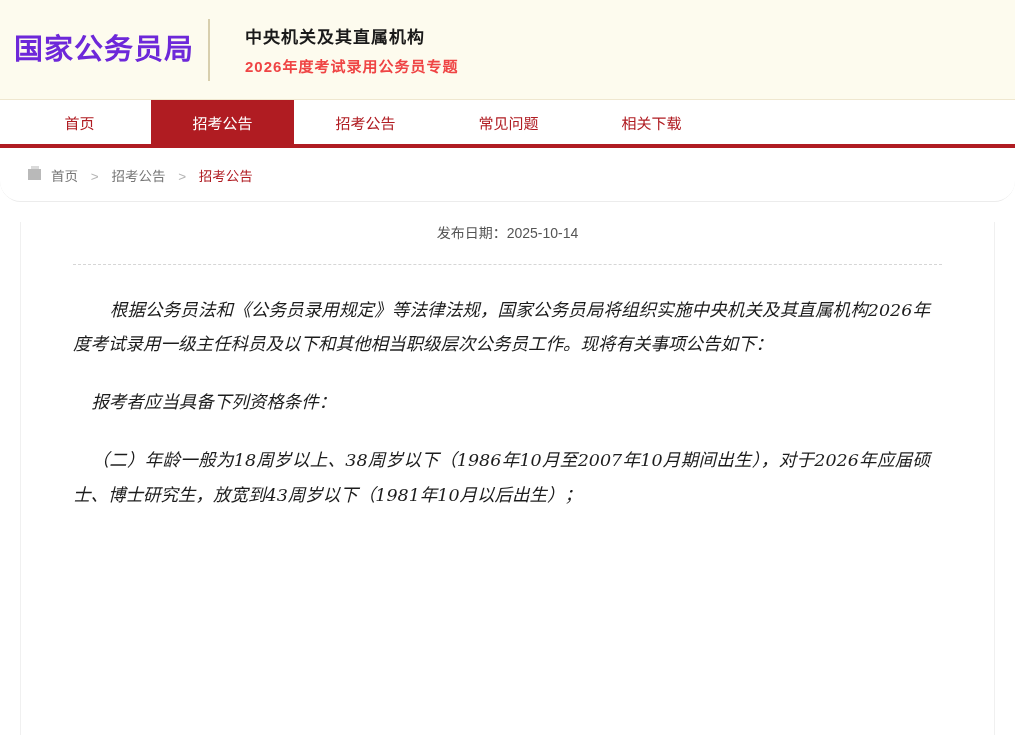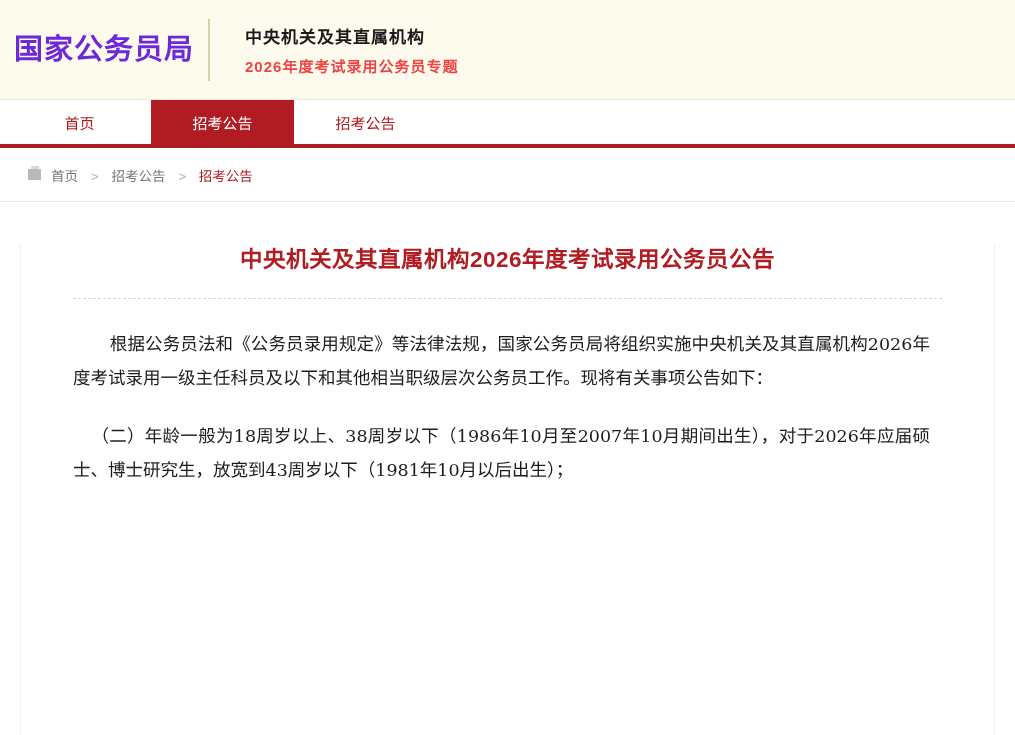--- a/index.html
+++ b/index.html
@@ -81,20 +81,21 @@
   }
 
   
   .crumb-wrap {
     height: 54px;
     display: flex;
     align-items: center;
     padding-left: 28px;
     border-bottom: 1px solid #ececec;
     background: #ffffff;
+    border-radius: 21px;
   }
   .crumb-icon {
     width: 13px; height: 11px;
     background: #b9b9b9;
     margin-right: 10px;
     position: relative;
   }
   .crumb-icon:after {
     content: "";
     position: absolute;
@@ -139,20 +140,21 @@
     border-top: 1px dashed #d6d6d6;
     padding-top: 28px;
   }
   .body-box p {
     margin: 0 12px 24px 0;
     font-size: 17.5px;
     line-height: 1.95;
     color: #1c1c1c;
     font-family: "DejaVu Serif", "Liberation Serif", serif;
     text-align: justify;
+    font-style: italic;
   }
   .indent2 { text-indent: 2.1em; }
   .indent1 { text-indent: 1.05em; }
   .tight { margin-bottom: 19px; }
 </style>
 </head>
 <body>
 
 <div class="header">
   <div class="logo-block">
@@ -161,33 +163,38 @@
   <div class="header-titles">
     <span class="header-title-1">中央机关及其直属机构</span>
     <span class="header-title-2">2026年度考试录用公务员专题</span>
   </div>
 </div>
 
 <div class="nav">
   <div class="nav-item">首页</div>
   <div class="nav-item active">招考公告</div>
   <div class="nav-item">招考公告</div>
+  <div class="nav-item">常见问题</div>
+  <div class="nav-item">相关下载</div>
 </div>
 
 <div class="crumb-wrap">
   <span class="crumb-icon"></span>
   <div class="crumb">
     <a>首页</a>
     <span class="sep">&gt;</span>
     <a>招考公告</a>
     <span class="sep">&gt;</span>
     <span class="cur">招考公告</span>
   </div>
 </div>
 
 <div class="card">
-  <div class="article-title">中央机关及其直属机构2026年度考试录用公务员公告</div>
+  <div class="pub-date">
+    <span>发布日期：</span><span>2025-10-14</span>
+  </div>
 
   <div class="body-box">
     <p class="indent2">根据公务员法和《公务员录用规定》等法律法规，国家公务员局将组织实施中央机关及其直属机构2026年度考试录用一级主任科员及以下和其他相当职级层次公务员工作。现将有关事项公告如下：</p>
+    <p class="indent1 tight">报考者应当具备下列资格条件：</p>
     <p class="indent1">（二）年龄一般为18周岁以上、38周岁以下（1986年10月至2007年10月期间出生），对于2026年应届硕士、博士研究生，放宽到43周岁以下（1981年10月以后出生）；</p>
   </div>
 </div>
 
 </body></html>

